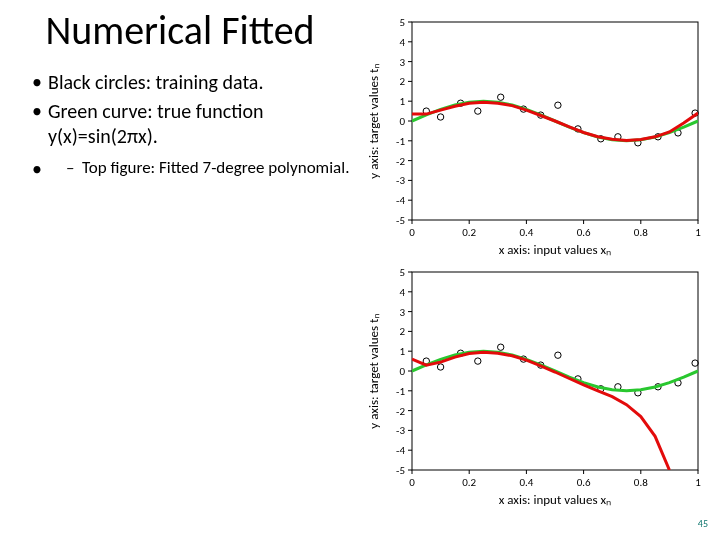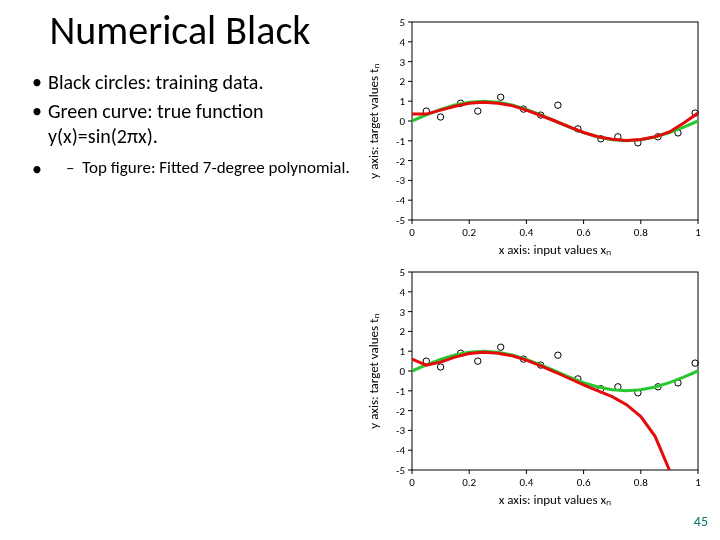--- a/index.html
+++ b/index.html
@@ -56,55 +56,54 @@
   ul.bullets > li::before {
     content: "•";
     position: absolute;
     left: 0;
     top: 0;
   }
   ul.sub {
     margin: 8px 0 24px 18px;
     padding: 0;
     list-style: none;
-    text-align: center;
   }
   ul.sub > li {
     position: relative;
     font-size: 17px;
     line-height: 1.25;
     margin-bottom: 4px;
     padding-left: 16px;
   }
   ul.sub > li::before {
     content: "–";
     position: absolute;
     left: 0;
     top: 0;
   }
   .page-num {
     position: absolute;
     right: 12px;
     bottom: 10px;
-    font-size: 14px;
+    font-size: 10px;
     color: #0f766e;
   }
   .chart-wrap {
     width: 348px;
     height: 250px;
   }
   svg { display: block; }
 </style>
 </head>
 <body>
 
 <div class="slide">
 
   <div class="left-col">
-    <div class="title">Numerical Black</div>
+    <div class="title">Numerical Fitted</div>
 
     <ul class="bullets">
       <li>Black circles: training data.</li>
       <li>Green curve: true function y(x)=sin(2πx).</li>
       <li>
         <ul class="sub">
           <li>Top figure: Fitted 7-degree polynomial.</li>
         </ul>
       </li>
     </ul>

